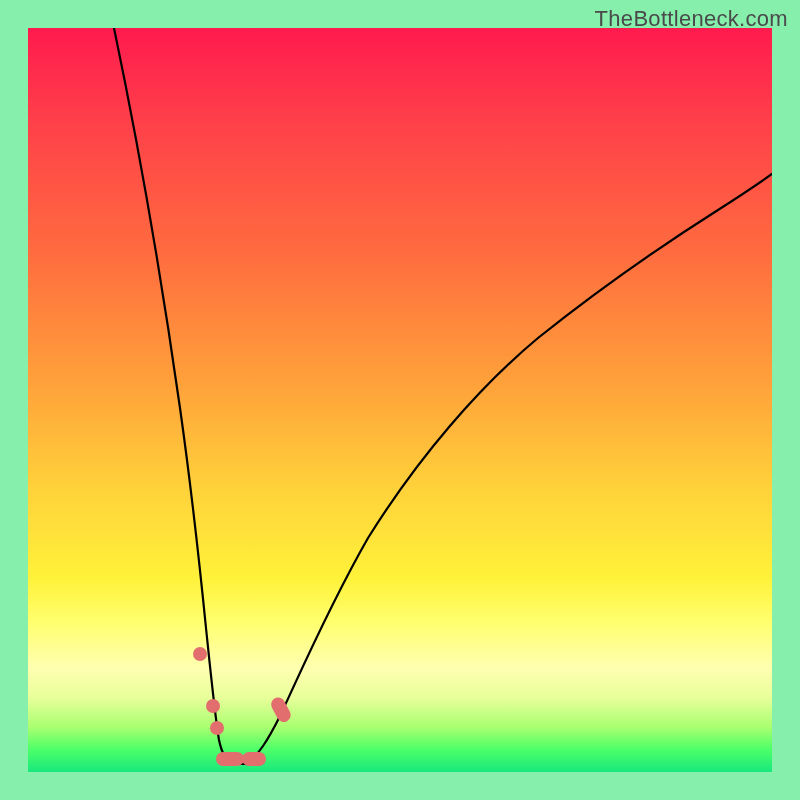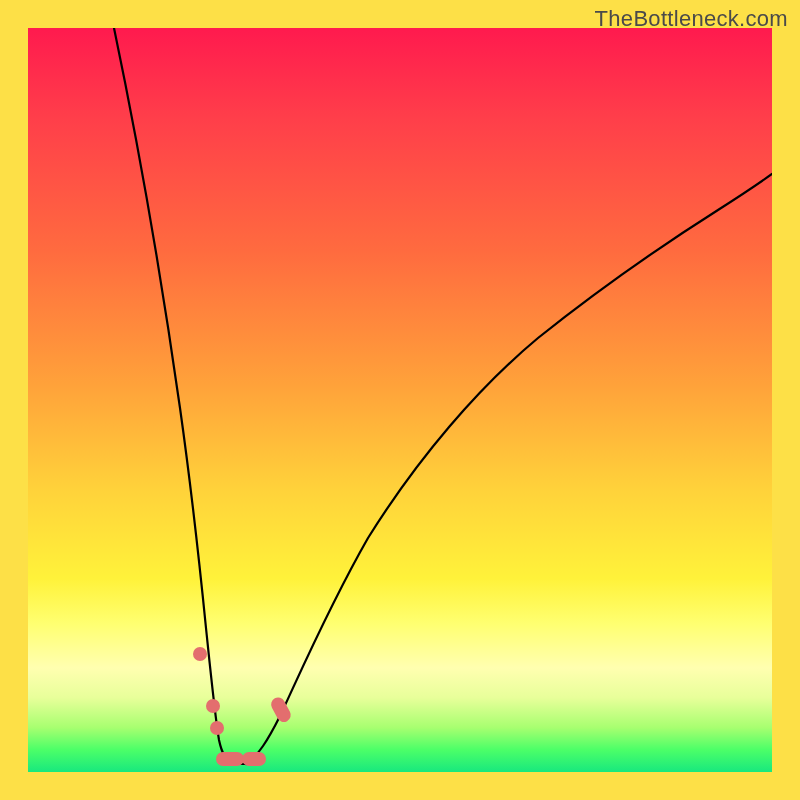--- a/index.html
+++ b/index.html
@@ -10,21 +10,21 @@
     overflow: hidden;
     background: #000;
     font-family: Arial, Helvetica, sans-serif;
   }
   .frame {
     position: absolute;
     left: 0;
     top: 0;
     width: 800px;
     height: 800px;
-    background: #fde047;
+    background: #86efac;
   }
   .plot {
     position: absolute;
     left: 28px;
     top: 28px;
     width: 744px;
     height: 744px;
     background: linear-gradient(to bottom,
       #ff1a4e 0%,
       #ff3e4a 12%,

